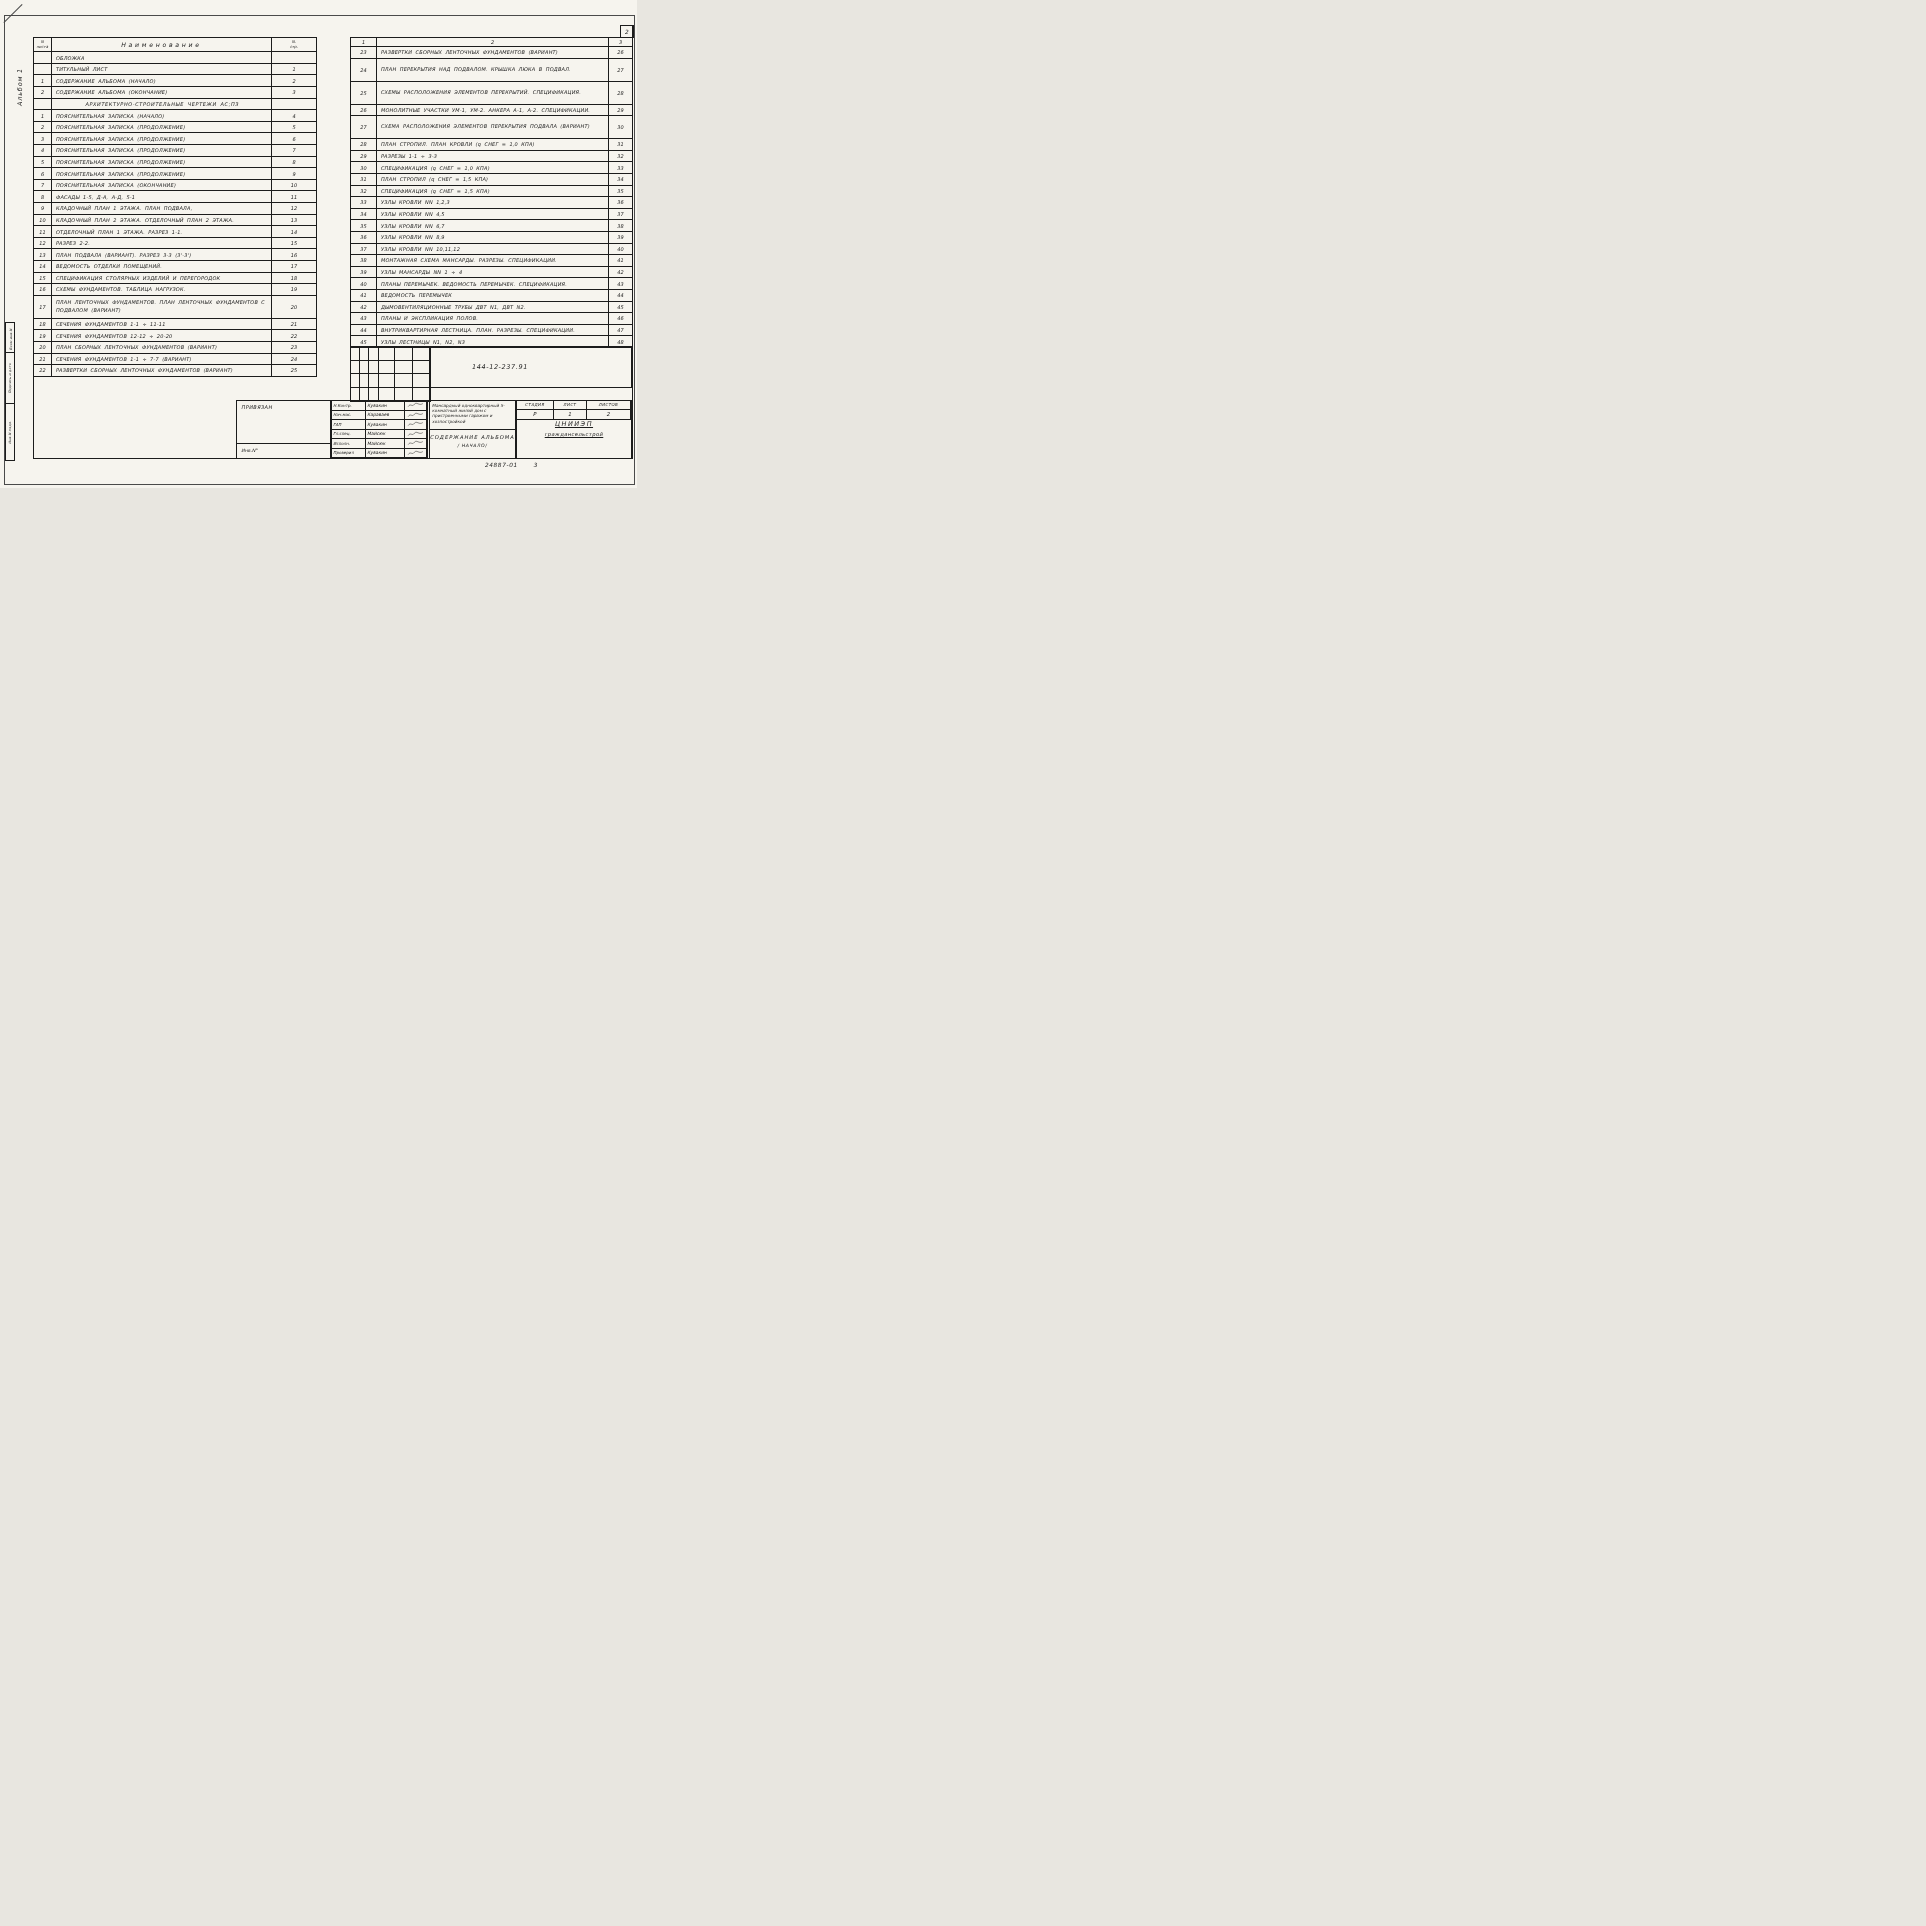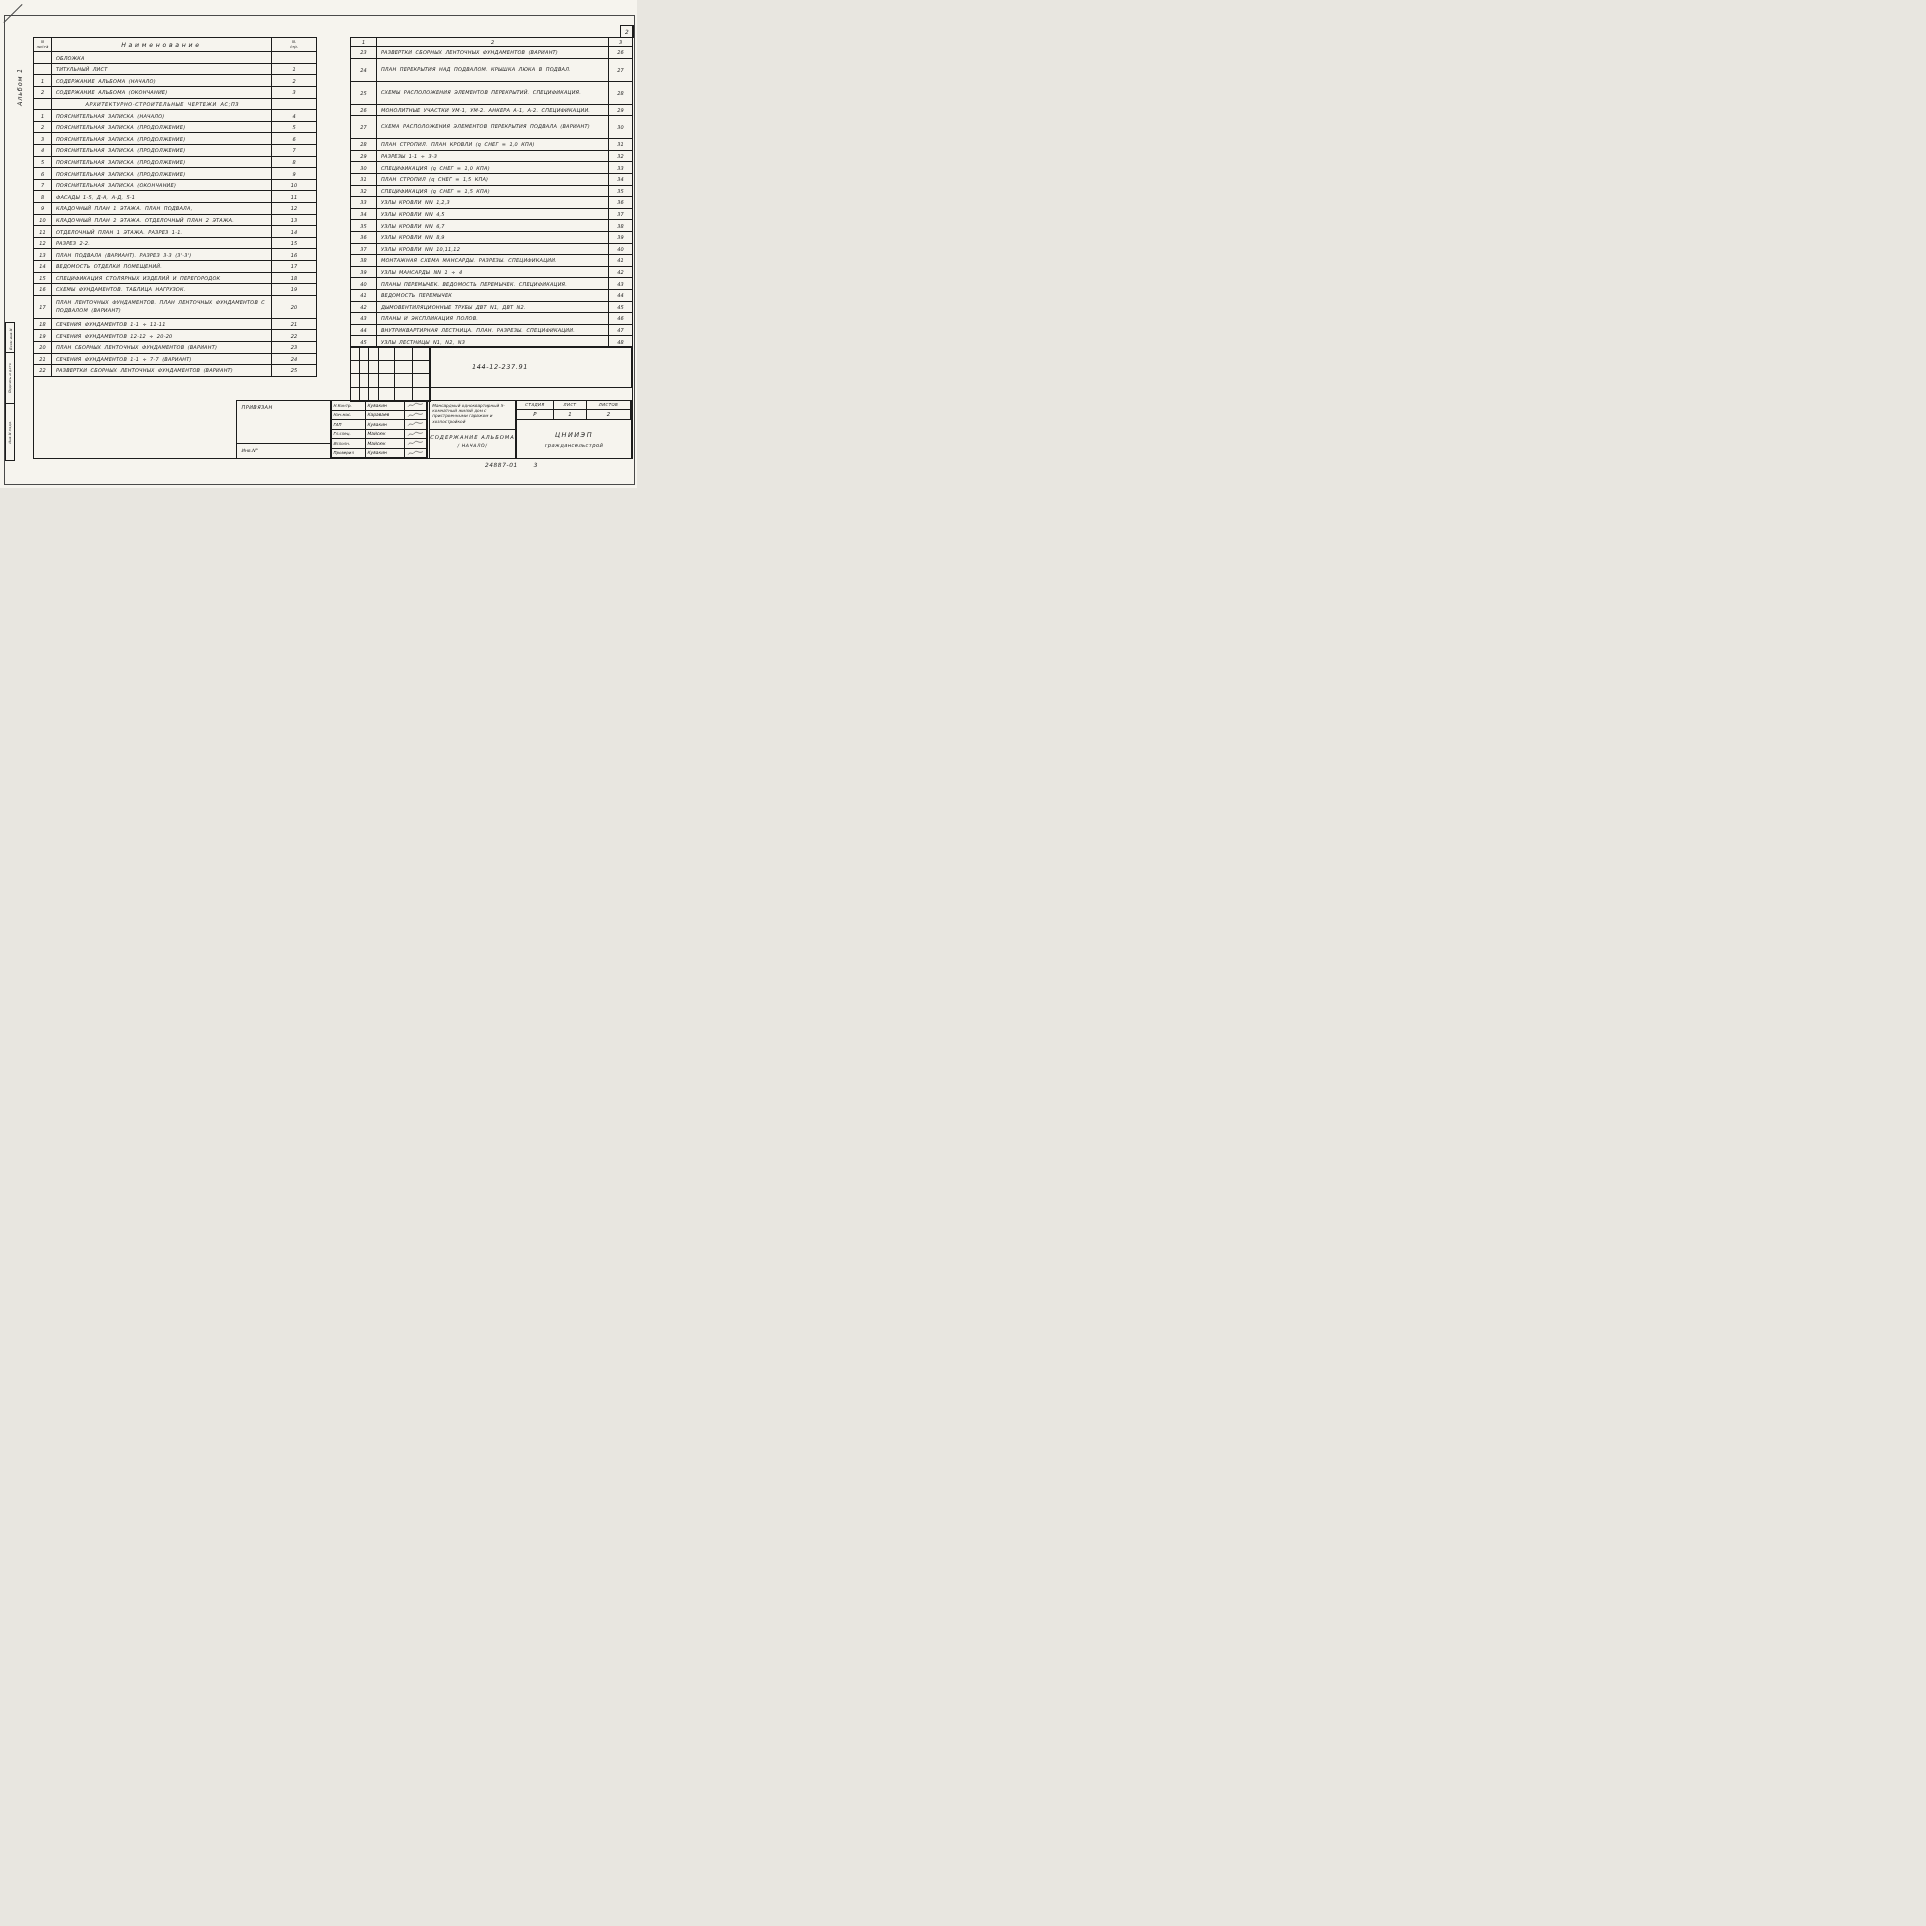--- a/index.html
+++ b/index.html
@@ -69,21 +69,21 @@
   .proj-title{height:28.5px;border-bottom:0.6px solid #1c1c1c;padding:1.5px 2.3px;font-size:4.2px;line-height:1.3;box-sizing:border-box;}
   .sheet-title-wrap{text-align:center;padding-top:4.6px;}
   .sheet-title{font-size:5.2px;letter-spacing:1px;}
   .sheet-subtitle{font-size:4.6px;margin-top:3.1px;letter-spacing:0.6px;}
 
   .stage-block{position:absolute;left:516px;top:400px;width:116px;height:59px;border:0.6px solid #1c1c1c;box-sizing:border-box;}
   .stage-row{display:grid;grid-template-columns:37px 33px 1fr;}
   .stage-cell{border-right:0.5px solid #1c1c1c;border-bottom:0.5px solid #1c1c1c;text-align:center;overflow:hidden;}
   .stage-head .stage-cell{height:7.7px;line-height:7.7px;font-size:4px;letter-spacing:0.4px;}
   .stage-vals .stage-cell{height:9.2px;line-height:9.2px;font-size:5.4px;}
-  .org-cell{height:40px;display:flex;flex-direction:column;align-items:center;justify-content:center;gap:3px;}
+  .org-cell{height:40px;display:flex;flex-direction:column;align-items:center;justify-content:flex-start;gap:3px;text-decoration:underline;}
   .org-line1{font-size:6.5px;letter-spacing:1.5px;}
   .org-line2{font-size:5.2px;letter-spacing:0.4px;}
 
   .bottom-note{position:absolute;left:485px;top:462px;display:flex;gap:16px;font-size:5.8px;letter-spacing:0.6px;}
 </style>
 </head>
 <body>
 
 <div class="sheet">
 

